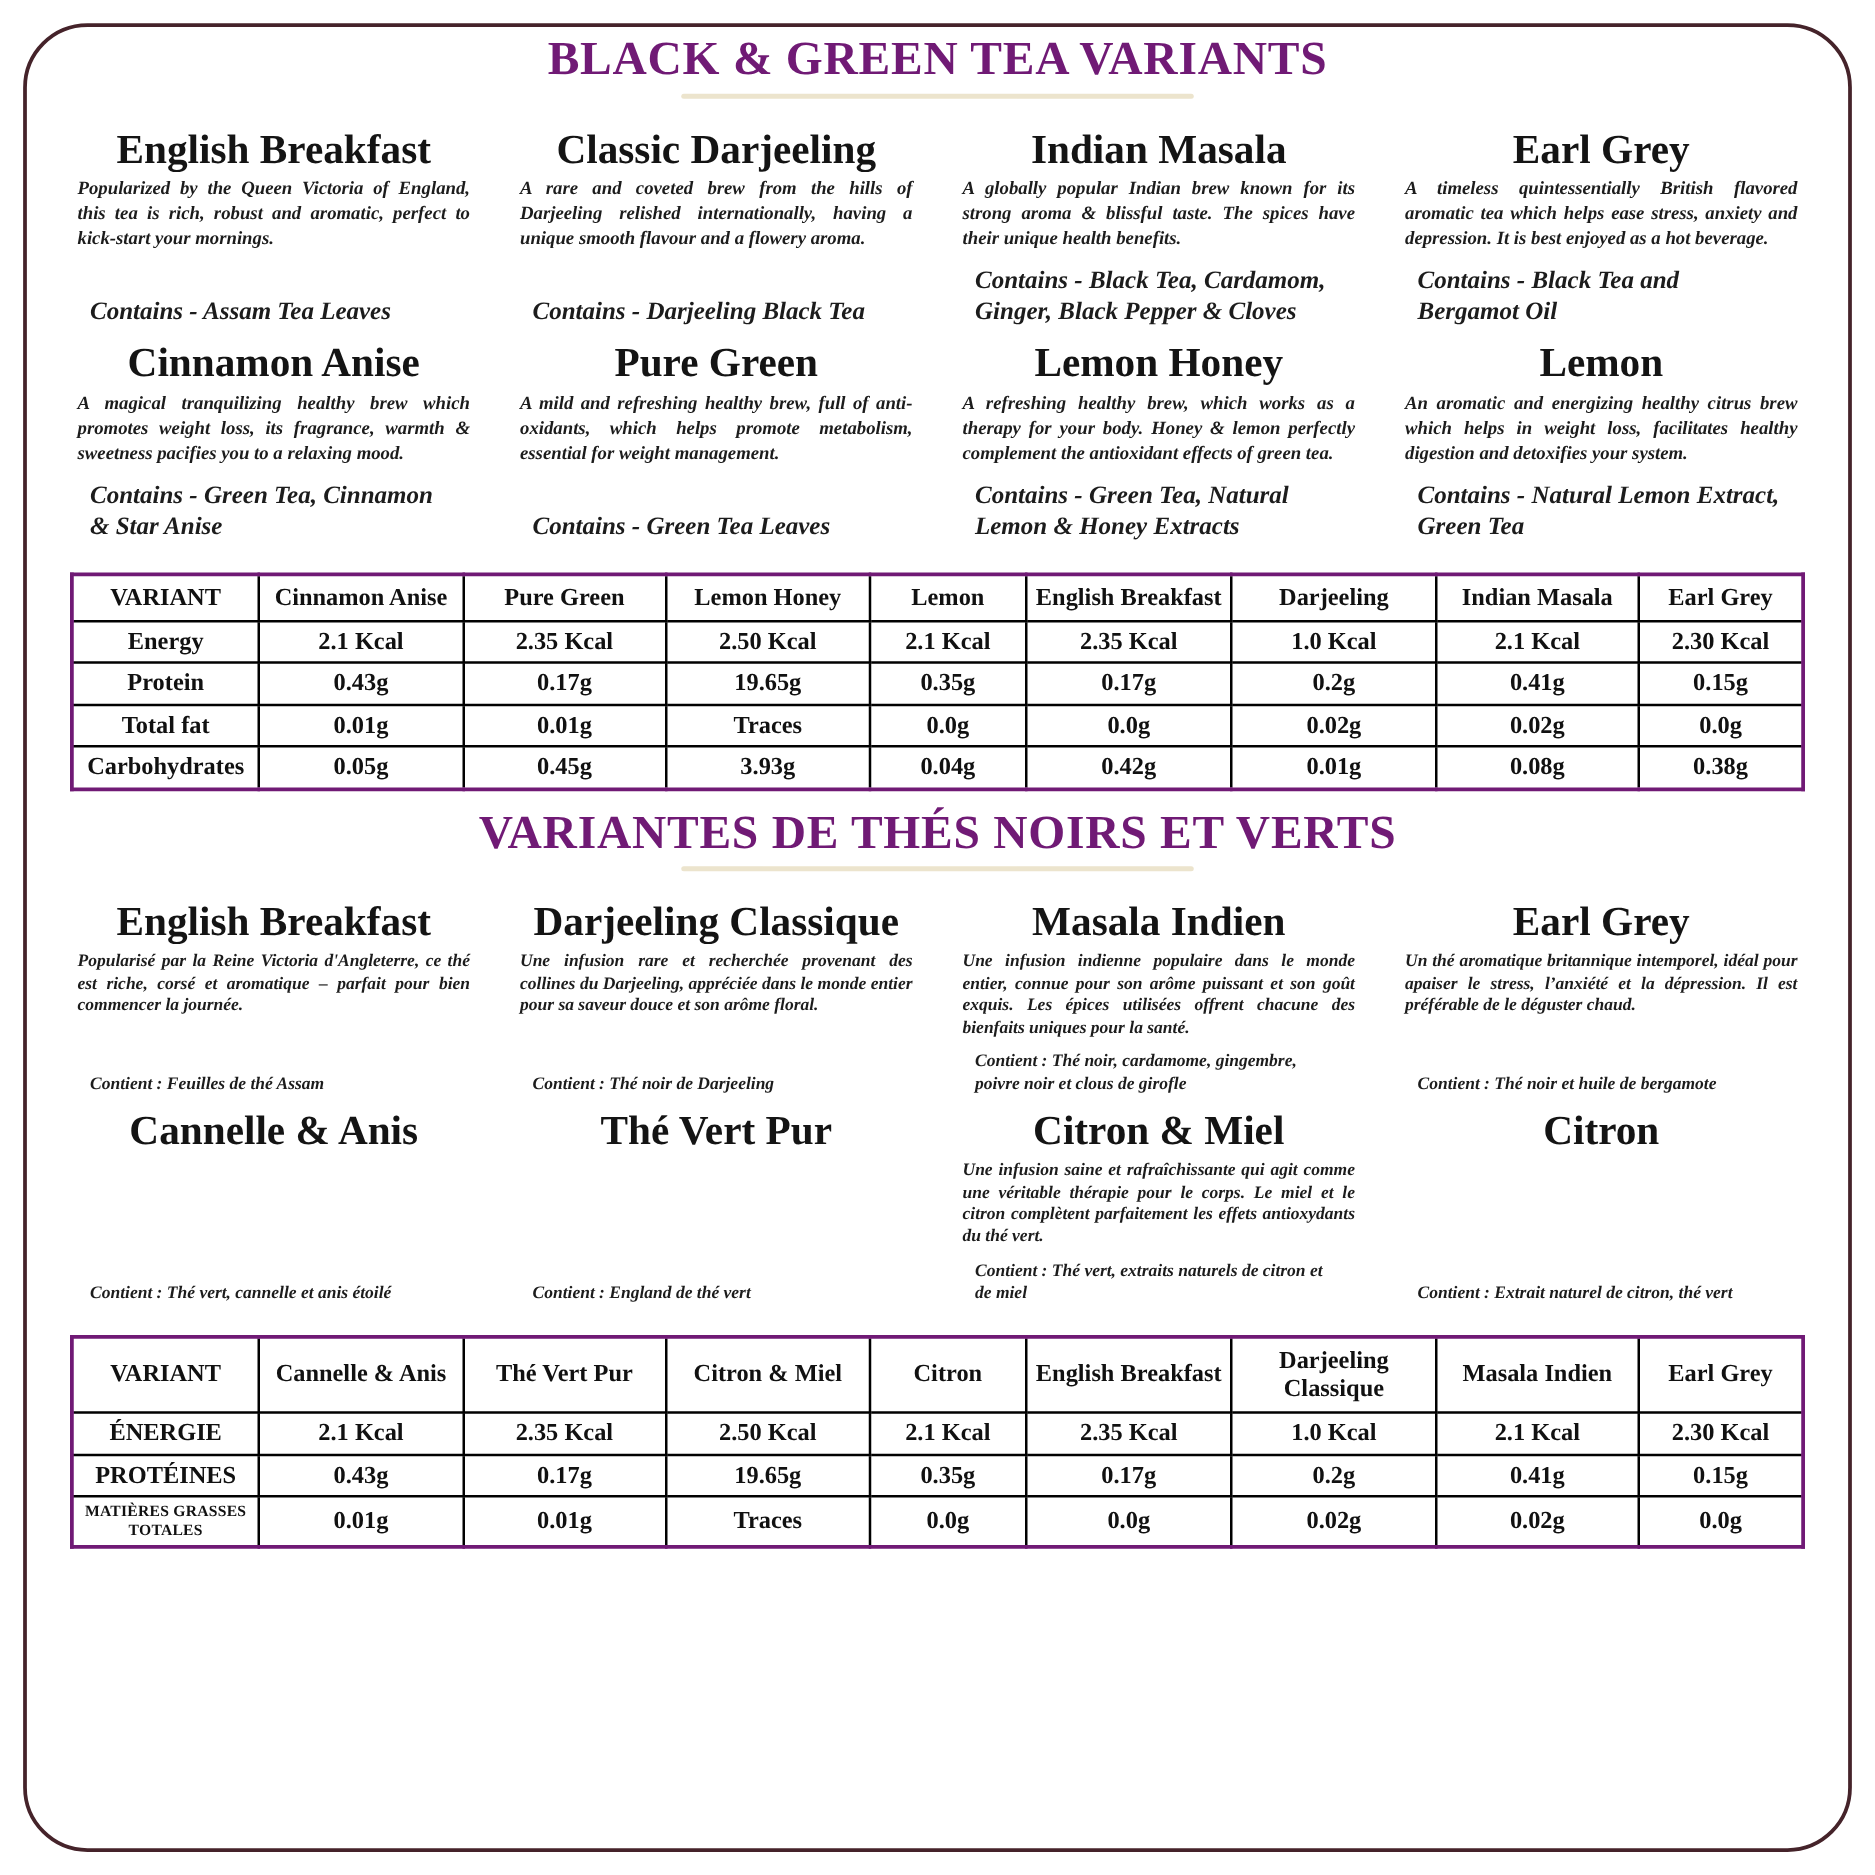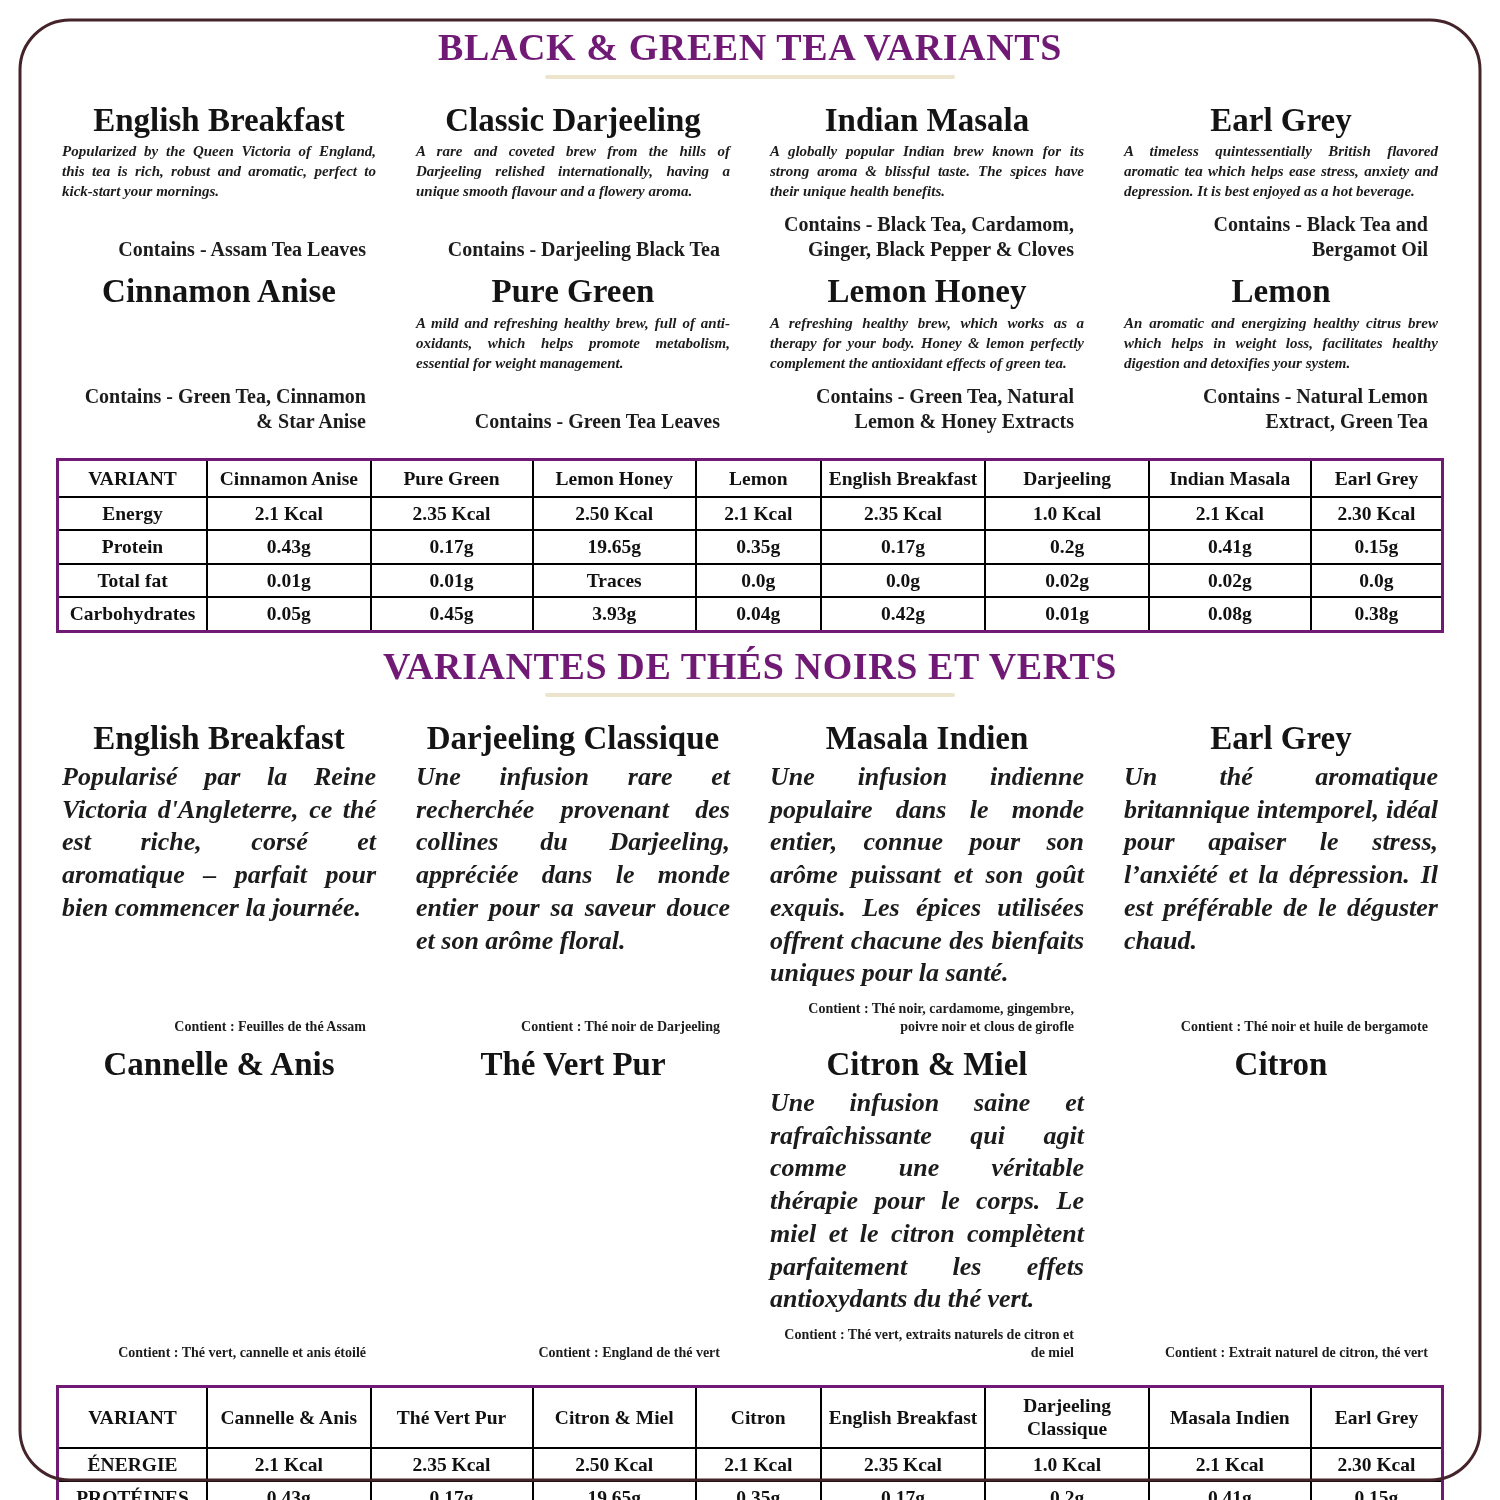--- a/index.html
+++ b/index.html
@@ -20,24 +20,24 @@
   .cards{display:grid;grid-template-columns:repeat(4,1fr);column-gap:28px;margin-top:16px;}
   .card{display:flex;flex-direction:column;padding:0 6px;}
   .card h2{
     font-size:33px;font-weight:bold;text-align:center;
     margin:8px 0 5px;line-height:1.05;color:#141414;
   }
   .card .desc{
     margin:0;font-style:italic;font-weight:bold;text-align:justify;
     font-size:15px;line-height:1.33;color:#1c1c1c;
   }
-  .fr .card .desc{font-size:26px;line-height:1.26;}
+  .fr .card .desc{font-size:14px;line-height:1.26;}
   .card .contains{
-    margin:auto 0 0;padding:10px 10px 4px;text-align:right;
-    font-weight:bold;font-size:20px;line-height:1.25;color:#1c1c1c;
+    margin:auto 0 0;padding:10px 10px 4px;text-align:left;
+    font-style:italic;font-weight:bold;font-size:20px;line-height:1.25;color:#1c1c1c;
   }
   .fr .card .contains{font-size:14px;}
 
   table.nutri{
     border-collapse:collapse;width:100%;margin:20px auto 0;
     border:3px solid #701a75;table-layout:fixed;background:#fff;
   }
   table.nutri th,table.nutri td{
     border:2px solid #000;text-align:center;vertical-align:middle;
     font-weight:bold;font-size:19.5px;line-height:1.2;padding:4px 2px;color:#111;
@@ -74,20 +74,21 @@
           <p class="desc">A globally popular Indian brew known for its strong aroma &amp; blissful taste. The spices have their unique health benefits.</p>
           <p class="contains">Contains - Black Tea, Cardamom, Ginger, Black Pepper &amp; Cloves</p>
         </div>
         <div class="card">
           <h2>Earl Grey</h2>
           <p class="desc">A timeless quintessentially British flavored aromatic tea which helps ease stress, anxiety and depression. It is best enjoyed as a hot beverage.</p>
           <p class="contains">Contains - Black Tea and Bergamot Oil</p>
         </div>
         <div class="card">
           <h2>Cinnamon Anise</h2>
+          <p class="desc">A magical tranquilizing healthy brew which promotes weight loss, its fragrance, warmth &amp; sweetness pacifies you to a relaxing mood.</p>
           <p class="contains">Contains - Green Tea, Cinnamon &amp; Star Anise</p>
         </div>
         <div class="card">
           <h2>Pure Green</h2>
           <p class="desc">A mild and refreshing healthy brew, full of anti-oxidants, which helps promote metabolism, essential for weight management.</p>
           <p class="contains">Contains - Green Tea Leaves</p>
         </div>
         <div class="card">
           <h2>Lemon Honey</h2>
           <p class="desc">A refreshing healthy brew, which works as a therapy for your body. Honey &amp; lemon perfectly complement the antioxidant effects of green tea.</p>

